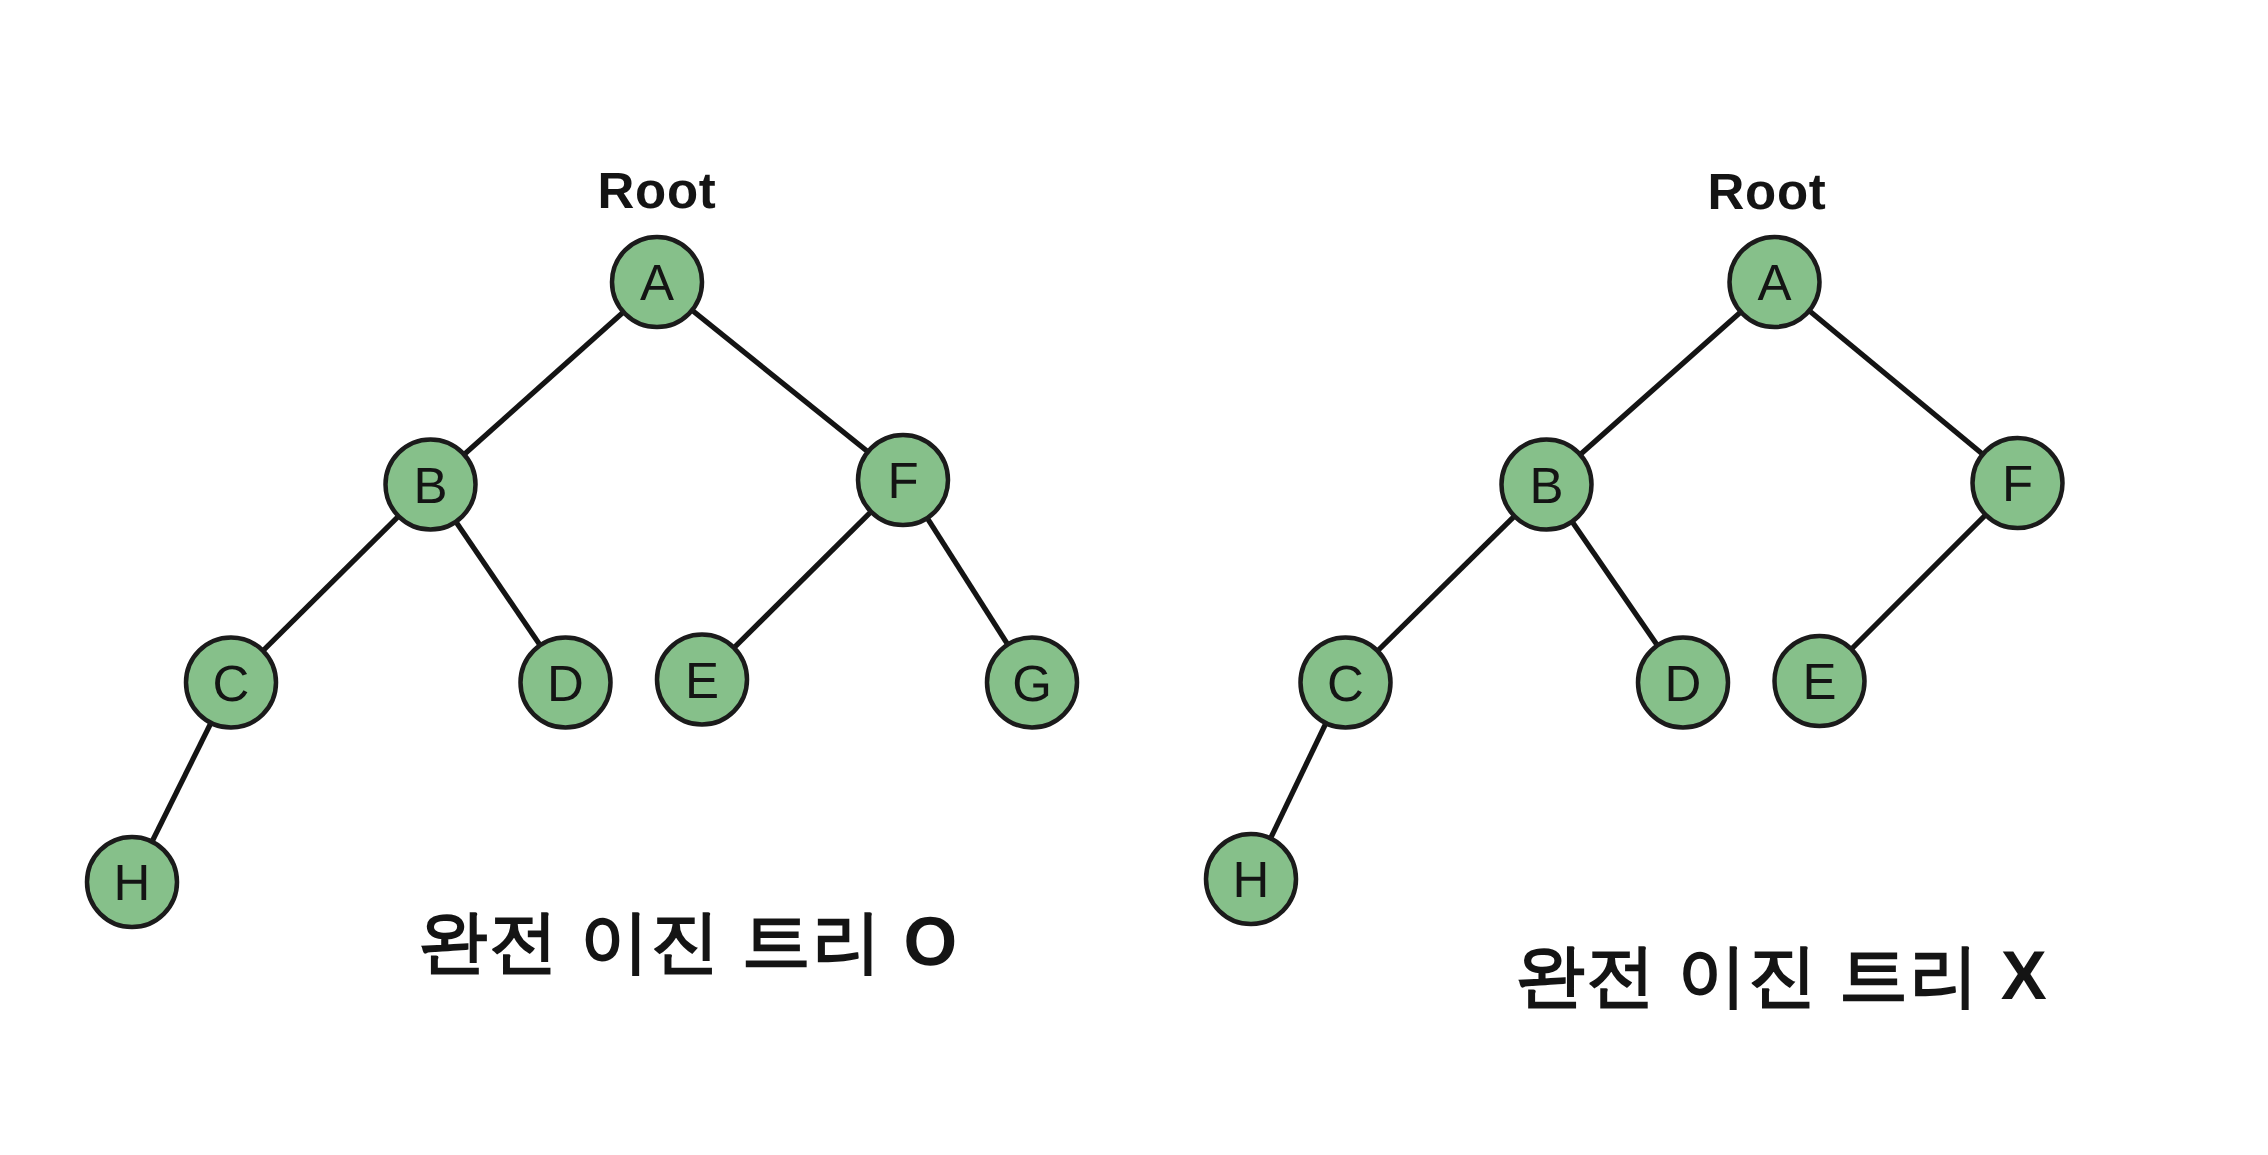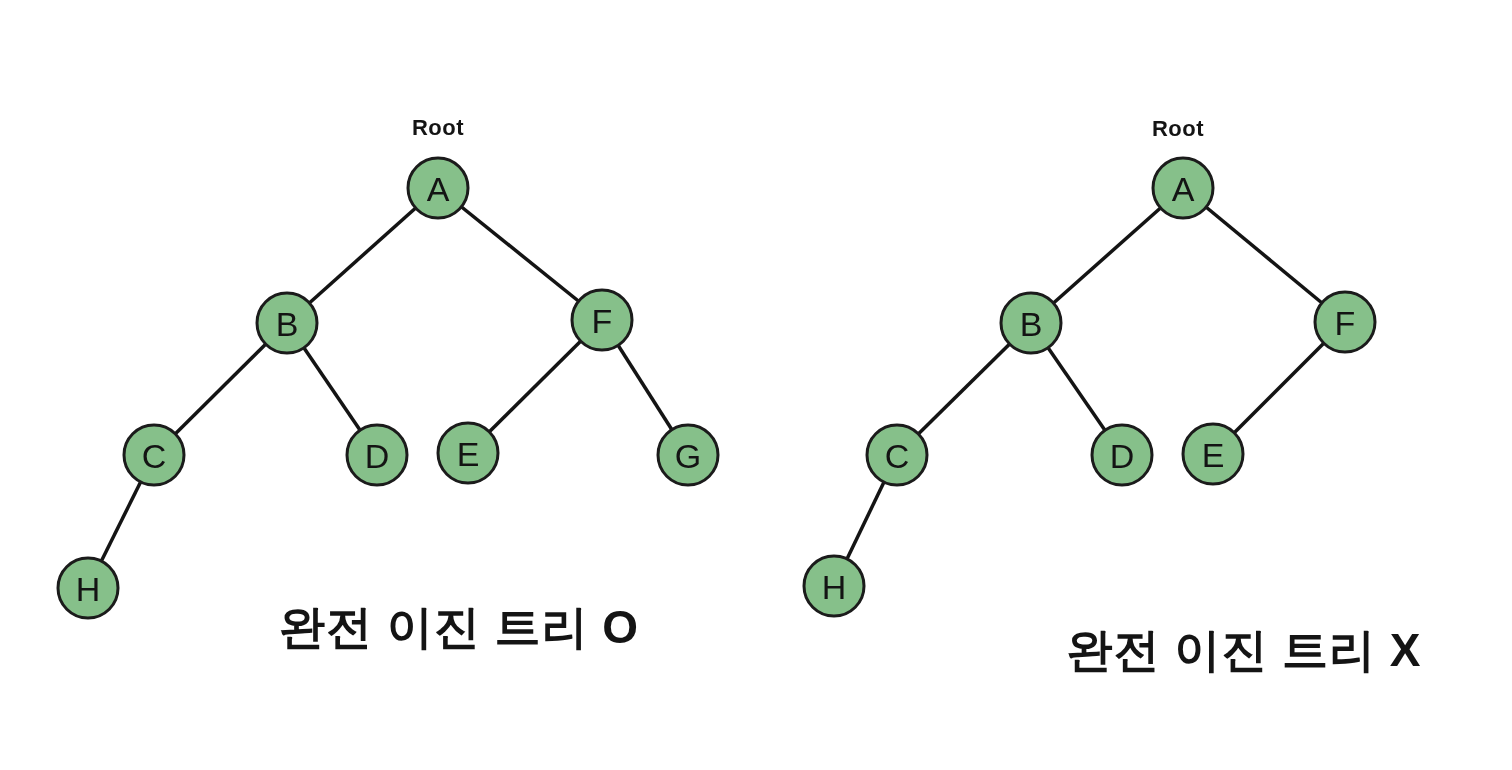--- a/index.html
+++ b/index.html
@@ -22,21 +22,21 @@
     width: 1512px;
     height: 770px;
   }
   .overlay-label {
     position: absolute;
     transform: translate(-50%, -50%);
     white-space: nowrap;
     color: #141414;
   }
   .root-label {
-    font-size: 22px;
+    font-size: 34px;
     font-weight: 600;
     letter-spacing: 0.5px;
   }
   .tree-caption {
     font-size: 46px;
     font-weight: 700;
     letter-spacing: 1px;
   }
 </style>
 </head>
@@ -93,15 +93,15 @@
         <text x="834" y="587" text-anchor="middle" dominant-baseline="central" fill="#141414" font-size="34" font-family="&quot;Liberation Sans&quot;, &quot;DejaVu Sans&quot;, sans-serif">H</text>
       </g>
     </svg>
 
   <div class="overlay-label root-label" style="left: 438px; top: 128px;">Root</div>
 
   <div class="overlay-label root-label" style="left: 1178px; top: 129px;">Root</div>
 
   <div class="overlay-label tree-caption" style="left: 459px; top: 628px;">완전 이진 트리 O</div>
 
-  <div class="overlay-label tree-caption" style="left: 1244px; top: 651px;">완전 이진 트리 X</div>
+  <div class="overlay-label tree-caption" style="left: 1188px; top: 651px;">완전 이진 트리 X</div>
 
 </div>
 
 </body></html>

